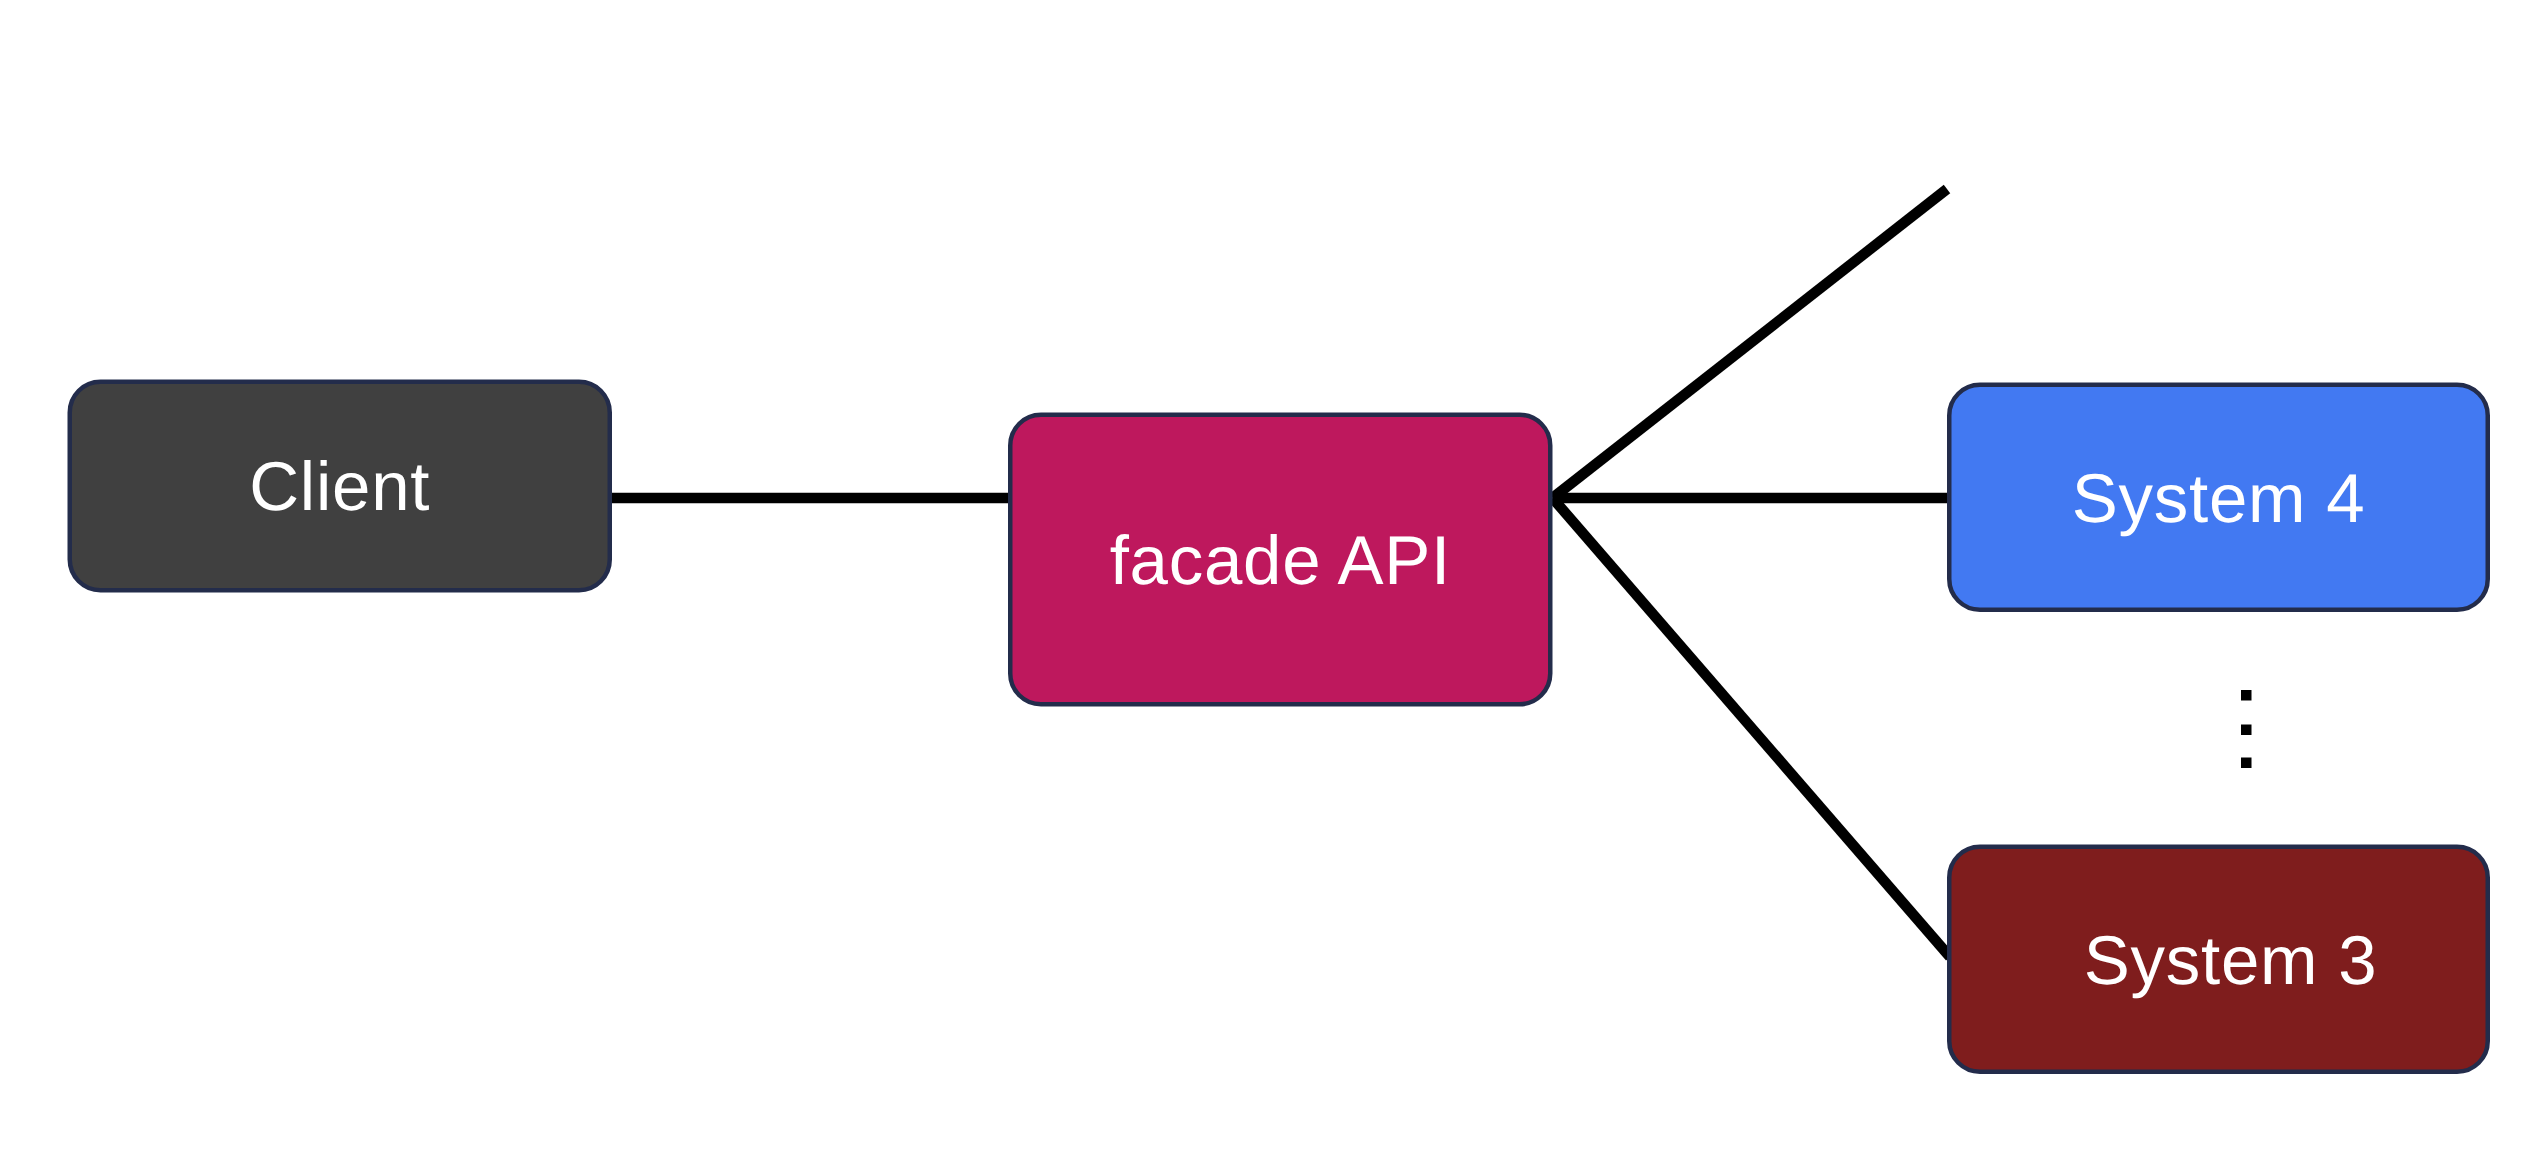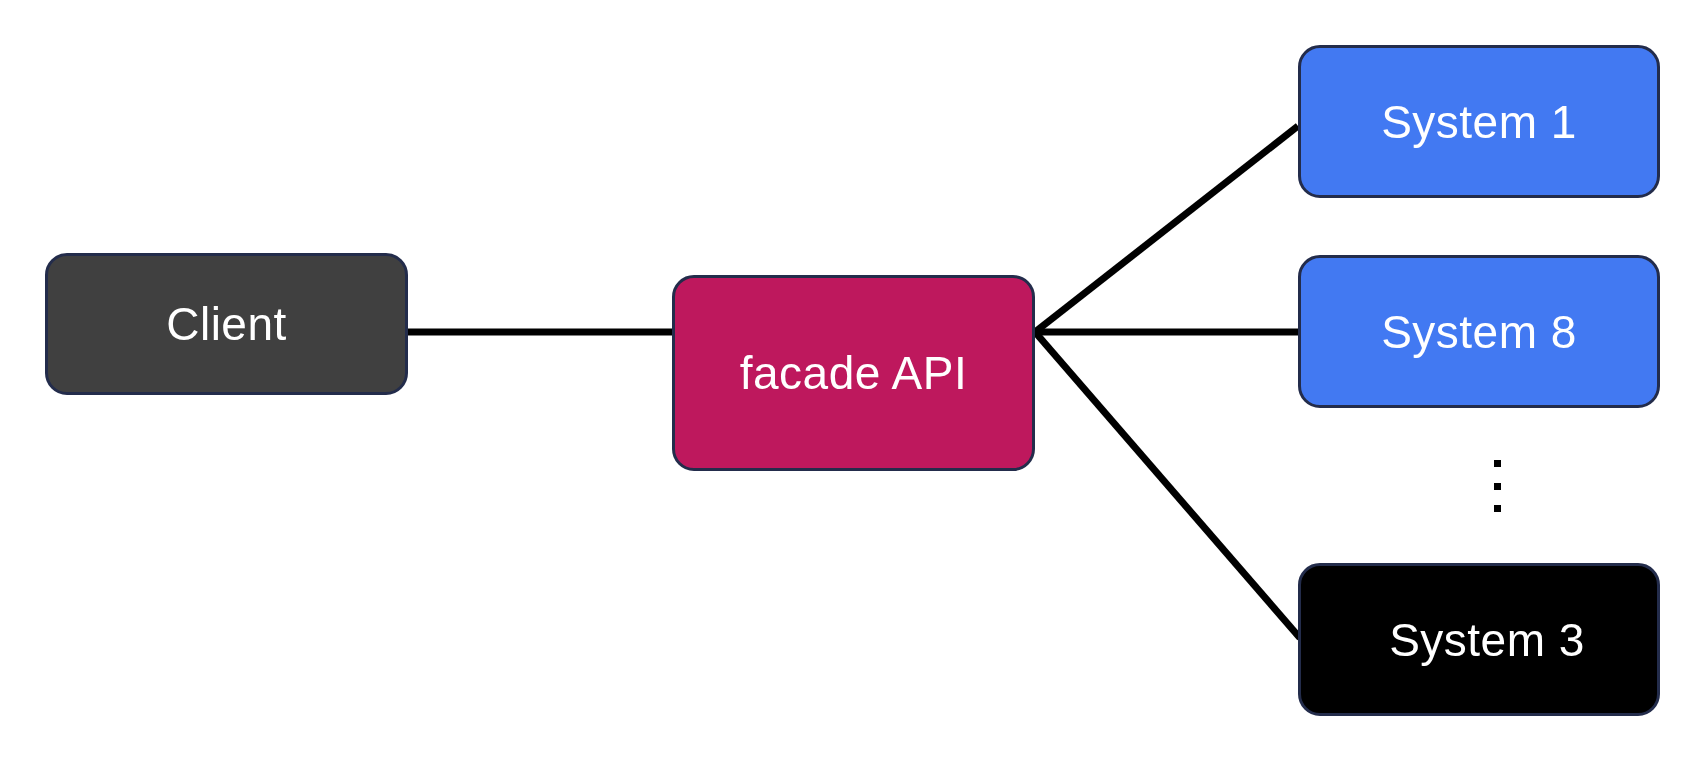--- a/index.html
+++ b/index.html
@@ -70,21 +70,21 @@
     top: 255px;
     width: 362px;
     height: 153px;
     background: #4279f2;
   }
   #node-system-3 {
     left: 1298px;
     top: 563px;
     width: 362px;
     height: 153px;
-    background: #000000;
+    background: #7f1d1d;
     padding-left: 16px;
   }
   #ellipsis {
     position: absolute;
     left: 1487px;
     top: 460px;
     width: 20px;
     height: 52px;
     display: flex;
     flex-direction: column;
@@ -110,26 +110,23 @@
   </svg>
 
   <div class="node" id="node-client">
     <span class="node-label">Client</span>
   </div>
 
   <div class="node" id="node-facade">
     <span class="node-label">facade API</span>
   </div>
 
-  <div class="node" id="node-system-1">
-    <span class="node-label">System 1</span>
-  </div>
 
   <div class="node" id="node-system-2">
-    <span class="node-label">System 8</span>
+    <span class="node-label">System 4</span>
   </div>
 
   <div class="node" id="node-system-3">
     <span class="node-label">System 3</span>
   </div>
 
   <div id="ellipsis">
     <span class="dot"></span>
     <span class="dot"></span>
     <span class="dot"></span>

